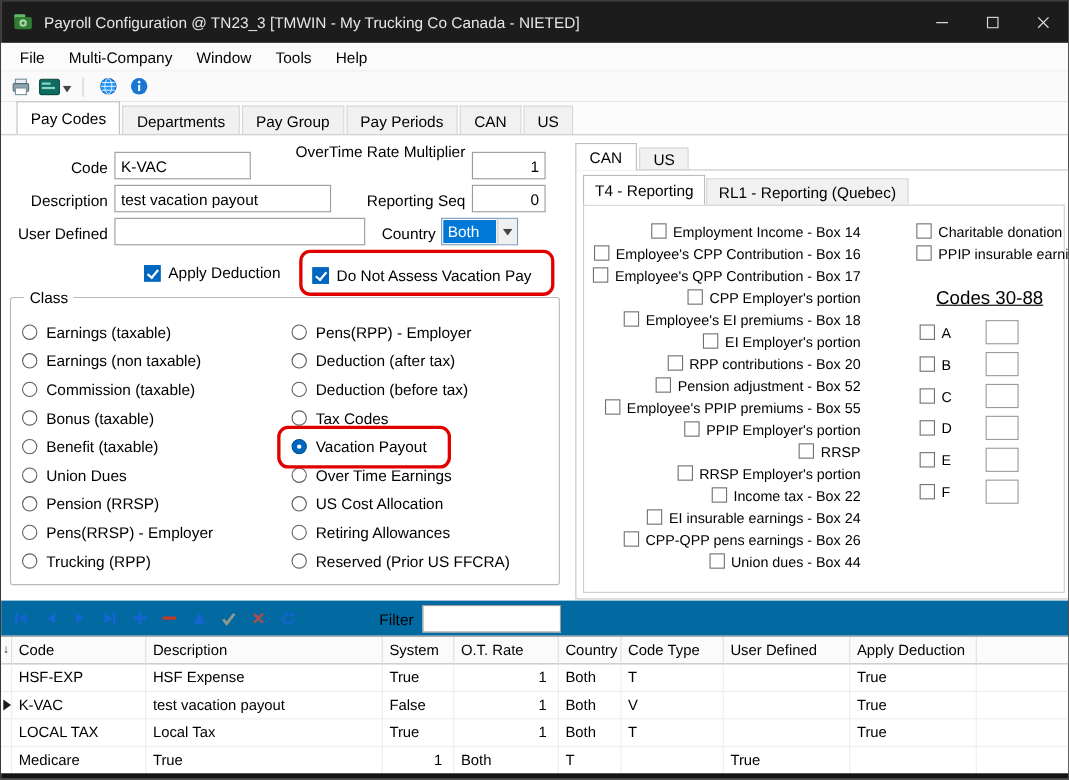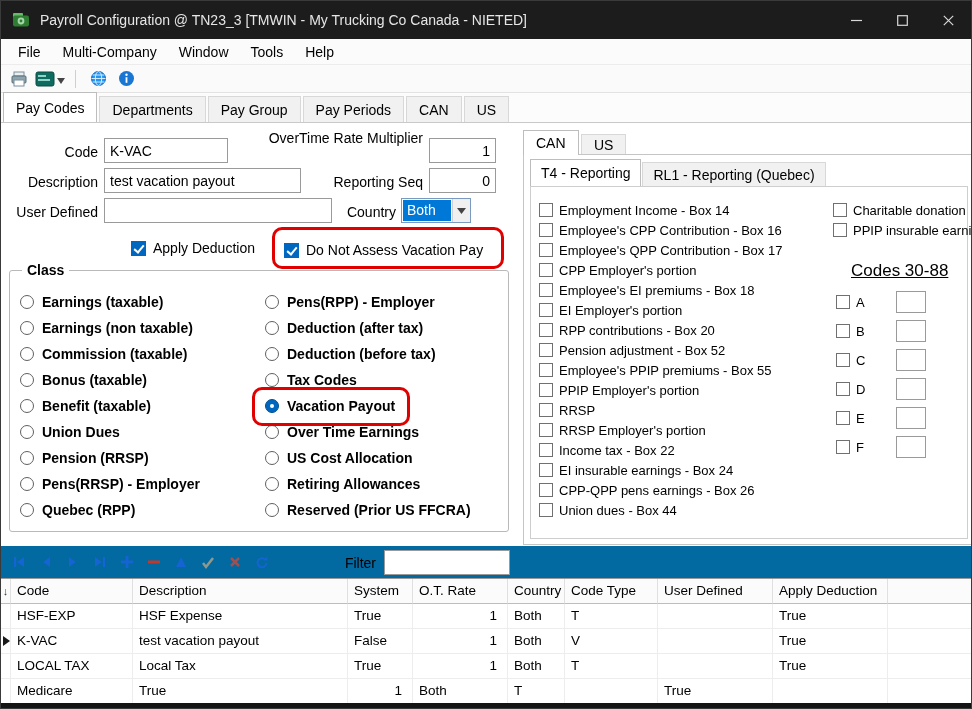--- a/index.html
+++ b/index.html
@@ -12,58 +12,58 @@
   .win-controls{margin-left:auto;display:flex;height:100%;}
   .win-btn{width:46px;height:100%;display:flex;align-items:center;justify-content:center;}
   
   .menubar{position:absolute;left:0;top:38px;width:100%;height:26px;background:#fbfbfb;border-bottom:1px solid #ececec;display:flex;align-items:center;padding-left:6px;box-sizing:border-box;}
   .menu-item{padding:0 11px;height:100%;display:flex;align-items:center;}
   
   .toolbar{position:absolute;left:0;top:64px;width:100%;height:28px;background:#fafafa;border-bottom:1px solid #e2e2e2;display:flex;align-items:center;padding-left:6px;box-sizing:border-box;gap:4px;}
   .tool-btn{height:24px;min-width:24px;display:flex;align-items:center;justify-content:center;gap:2px;}
   .tool-sep{width:1px;height:18px;background:#cfcfcf;margin:0 6px;}
   
-  .tabstrip{position:absolute;left:0;top:92px;width:100%;height:29px;display:flex;align-items:flex-end;padding-left:2px;box-sizing:border-box;background:#fcfcfc;}
+  .tabstrip{position:absolute;left:0;top:92px;width:100%;height:29px;display:flex;align-items:flex-end;padding-left:14px;box-sizing:border-box;background:#fcfcfc;}
   .tab{height:25px;padding:0 12px;display:flex;align-items:center;background:#f1f1f1;border:1px solid #d8d8d8;border-bottom:none;margin-right:2px;white-space:nowrap;}
   .tab.active{background:#fff;height:29px;border-color:#bdbdbd;position:relative;z-index:3;}
   
   .page{position:absolute;left:0;top:121px;width:100%;height:424px;background:#fff;border-top:1px solid #c9c9c9;box-sizing:border-box;}
   .flabel{position:absolute;text-align:right;line-height:16px;white-space:nowrap;}
   .tinput{position:absolute;height:25px;border:1px solid #9a9a9a;background:#fff;font-family:"Liberation Sans",sans-serif;font-size:14px;padding:0 5px;box-sizing:border-box;outline:none;}
   .tinput.num{text-align:right;}
   .combo{position:absolute;left:400px;top:75px;width:70px;height:25px;border:1px solid #7a9ac0;background:#fff;display:flex;box-sizing:border-box;}
   .combo-text{flex:1;margin:1px;background:#0078d7;color:#fff;padding:1px 4px;line-height:19px;overflow:hidden;}
   .combo-arrow{width:17px;display:flex;align-items:center;justify-content:center;background:#f0f0f0;border-left:1px solid #d0d0d0;}
   
   .cb{width:15px;height:15px;border:1px solid #707070;background:#fff;display:inline-block;position:relative;flex:none;box-sizing:border-box;}
   .cb.checked{background:#0067c0;border-color:#0067c0;}
   .cb.checked::after{content:"";position:absolute;left:4px;top:1px;width:4px;height:8px;border:2px solid #fff;border-top:0;border-left:0;transform:rotate(40deg);}
   .cb.small{width:14px;height:14px;}
   .radio{width:14px;height:14px;border:1px solid #5f5f5f;border-radius:50%;background:#fff;display:inline-block;position:relative;flex:none;box-sizing:border-box;}
   .radio.selected{background:#0067c0;border-color:#00508f;}
   .radio.selected::after{content:"";position:absolute;left:4px;top:4px;width:4px;height:4px;border-radius:50%;background:#fff;}
   .check-row{position:absolute;display:flex;align-items:center;gap:7px;height:20px;white-space:nowrap;}
   
-  .groupbox{position:absolute;left:8px;top:147px;width:500px;height:262px;border:1px solid #b9b9b9;border-radius:3px;box-sizing:border-box;font-weight:bold;}
+  .groupbox{position:absolute;left:8px;top:147px;width:500px;height:262px;border:1px solid #b9b9b9;border-radius:3px;box-sizing:border-box;}
   .groupbox-title{position:absolute;top:-9px;left:12px;background:#fff;padding:0 5px;}
   .radio-col{position:absolute;top:22px;display:flex;flex-direction:column;gap:8px;}
   .radio-col.left{left:10px;}
   .radio-col.right{left:255px;}
   .radio-row{display:flex;align-items:center;gap:8px;height:18px;white-space:nowrap;}
   
   .annotation{position:absolute;border:3px solid #e00000;border-radius:10px;pointer-events:none;z-index:6;}
   
   .rp-tab{position:absolute;display:flex;align-items:center;padding:0 12px;background:#f1f1f1;border:1px solid #d8d8d8;box-sizing:border-box;white-space:nowrap;}
   .rp-tab.active{background:#fff;border-color:#bdbdbd;border-bottom:none;z-index:4;}
   .panel-box{position:absolute;left:522px;top:31px;width:450px;height:391px;border:1px solid #c5c5c5;background:#fff;box-sizing:border-box;}
   .subtabs{position:absolute;left:6px;top:5px;display:flex;align-items:flex-end;height:26px;}
   .subtab{height:23px;padding:0 10px;display:flex;align-items:center;background:#f1f1f1;border:1px solid #d8d8d8;border-bottom:none;margin-right:1px;white-space:nowrap;}
   .subtab.active{height:26px;background:#fff;border-color:#bdbdbd;position:relative;z-index:2;}
   .content-box{position:absolute;left:6px;top:31px;width:438px;height:353px;border:1px solid #cecece;background:#fff;box-sizing:border-box;font-size:13px;}
-  .t4-list{position:absolute;left:8px;top:14px;display:flex;flex-direction:column;gap:2px;}
+  .t4-list{position:absolute;left:8px;top:14px;display:flex;flex-direction:column;gap:2px;align-items:flex-end;}
   .t4-row{display:flex;align-items:center;gap:6px;height:18px;white-space:nowrap;}
   .extras{position:absolute;left:302px;top:14px;display:flex;flex-direction:column;gap:2px;}
   .codes-heading{position:absolute;left:320px;top:74px;text-decoration:underline;font-size:17px;}
   .code-row{position:absolute;left:305px;width:135px;height:22px;display:flex;align-items:center;gap:6px;}
   .code-input{position:absolute;left:60px;top:0;width:30px;height:22px;border:1px solid #9a9a9a;box-sizing:border-box;font-family:"Liberation Sans",sans-serif;font-size:13px;padding:0 3px;outline:none;}
   
   .navbar{position:absolute;left:0;top:545px;width:100%;height:32px;background:#0369a1;display:block;}
   .nav-btn{position:absolute;top:4px;width:27px;height:24px;display:flex;align-items:center;justify-content:center;}
   .filter-label{position:absolute;left:330px;top:9px;width:45px;text-align:right;}
   .filter-input{position:absolute;left:383px;top:4px;width:126px;}
@@ -229,21 +229,21 @@
         <label class="radio-row">
             <span class="radio"></span>
             <span>Pension (RRSP)</span>
           </label>
         <label class="radio-row">
             <span class="radio"></span>
             <span>Pens(RRSP) - Employer</span>
           </label>
         <label class="radio-row">
             <span class="radio"></span>
-            <span>Quebec (RPP)</span>
+            <span>Trucking (RPP)</span>
           </label>
       </div>
       <div class="radio-col right">
         <label class="radio-row">
             <span class="radio"></span>
             <span>Pens(RPP) - Employer</span>
           </label>
         <label class="radio-row">
             <span class="radio"></span>
             <span>Deduction (after tax)</span>

